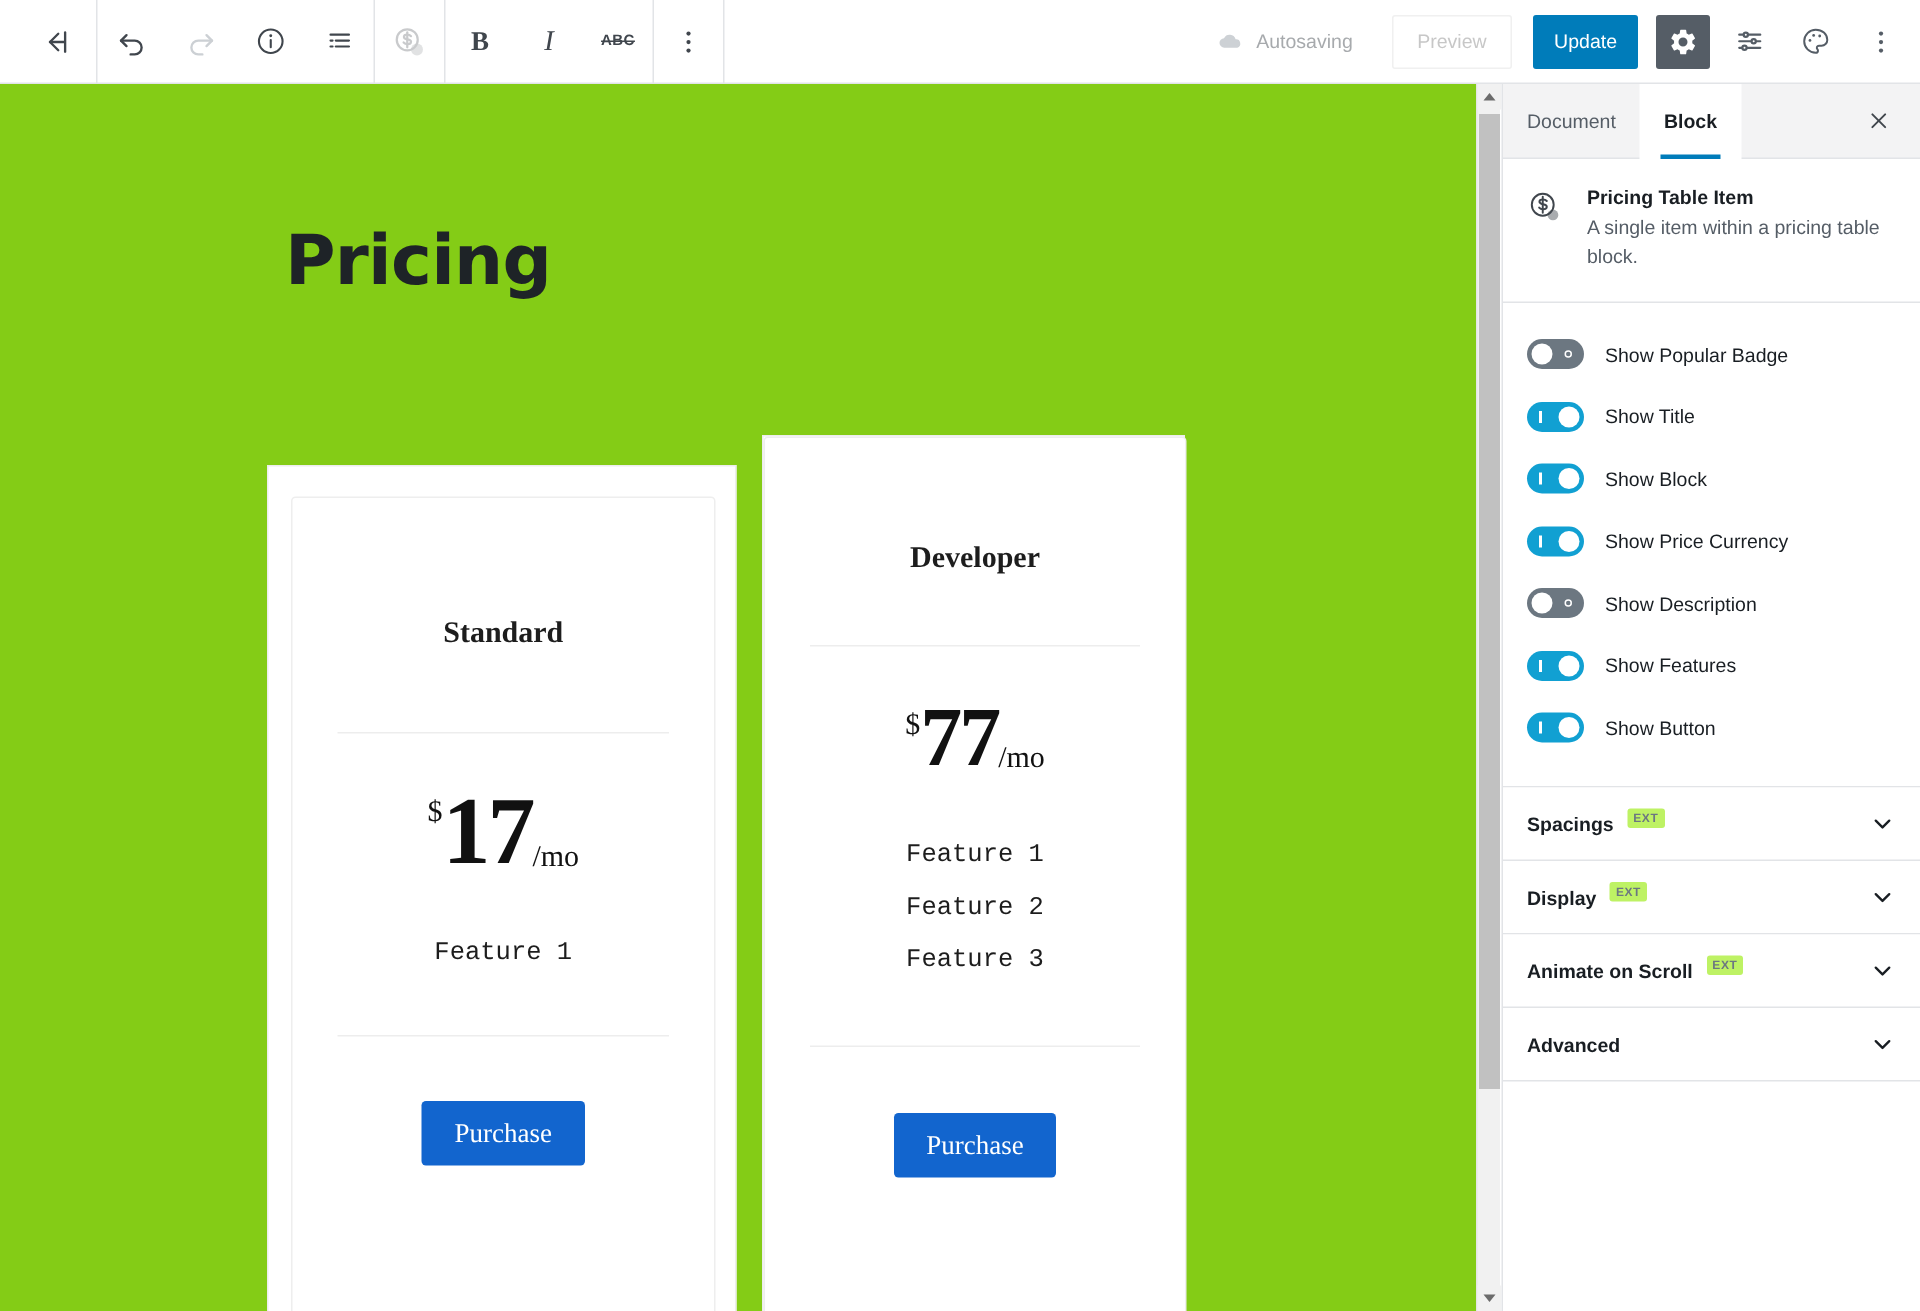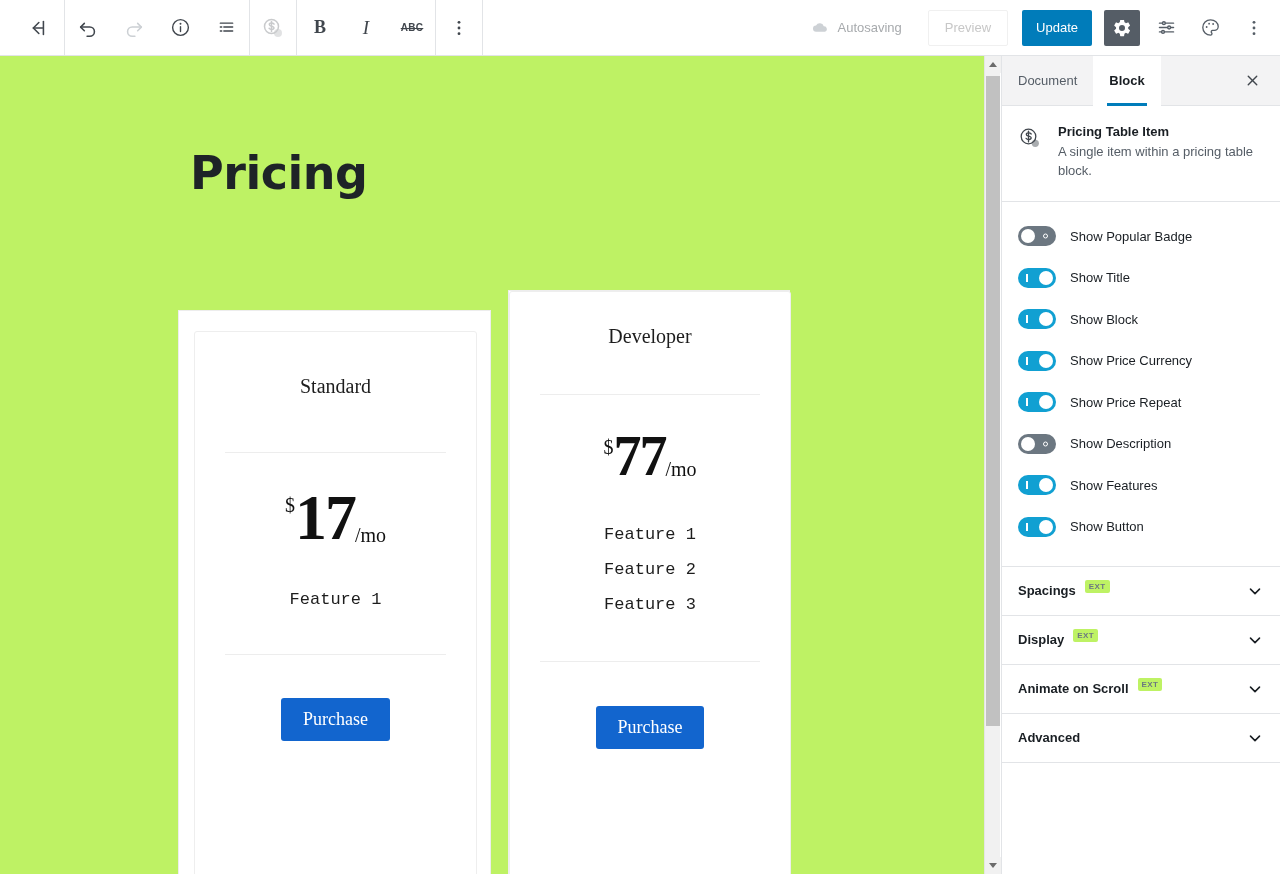--- a/index.html
+++ b/index.html
@@ -65,21 +65,21 @@
     width: 36px; height: 36px; margin-left: 8px;
     background: none; border: none; cursor: pointer;
     display: flex; align-items: center; justify-content: center;
     color: #555d66;
   }
 
   
   .canvas {
     position: absolute; top: 56px; left: 0;
     width: 984px; height: 818px;
-    background: #bef264; overflow: hidden;
+    background: #84cc16; overflow: hidden;
   }
   .page-title {
     position: absolute; left: 190px; top: 90px;
     font-size: 46px; font-weight: 700; color: #1e2327;
     letter-spacing: -0.5px;
     font-family: "DejaVu Sans", sans-serif;
   }
 
   .cards-area { position: absolute; left: 0; top: 0; width: 984px; height: 818px; }
 
@@ -96,22 +96,23 @@
     border: 1px solid #eeeeee;
     border-radius: 3px;
     background: #fff;
     font-family: "Liberation Serif", serif;
     text-align: center;
   }
   .card.standard { left: 15px; top: 20px; width: 283px; height: 620px; }
   .card.developer { left: 0px; top: 0px; width: 282px; height: 640px; }
 
   .card-title {
-    font-weight: 400; color: #1d1d1d;
+    font-weight: 700; color: #1d1d1d;
     font-family: "Liberation Serif", serif;
+    margin-top: 36px;
   }
   .card.standard .card-title { font-size: 20px; padding-top: 43px; }
   .card.developer .card-title { font-size: 20px; padding-top: 33px; }
 
   .divider { height: 1px; background: #ededed; margin: 0 30px; }
   .card.standard .div1 { margin-top: 54px; }
   .card.developer .div1 { margin-top: 46px; }
 
   .price-row {
     display: flex; align-items: flex-start; justify-content: center;
@@ -490,27 +491,20 @@
         <span class="toggle-label">Show Block</span>
       </div>
       <div class="toggle-row">
         <span class="switch on">
             <span class="knob"></span>
             <span class="mark"></span>
           </span>
         <span class="toggle-label">Show Price Currency</span>
       </div>
       <div class="toggle-row">
-        <span class="switch on">
-            <span class="knob"></span>
-            <span class="mark"></span>
-          </span>
-        <span class="toggle-label">Show Price Repeat</span>
-      </div>
-      <div class="toggle-row">
         <span class="switch off">
             <span class="knob"></span>
             <span class="mark"></span>
           </span>
         <span class="toggle-label">Show Description</span>
       </div>
       <div class="toggle-row">
         <span class="switch on">
             <span class="knob"></span>
             <span class="mark"></span>

